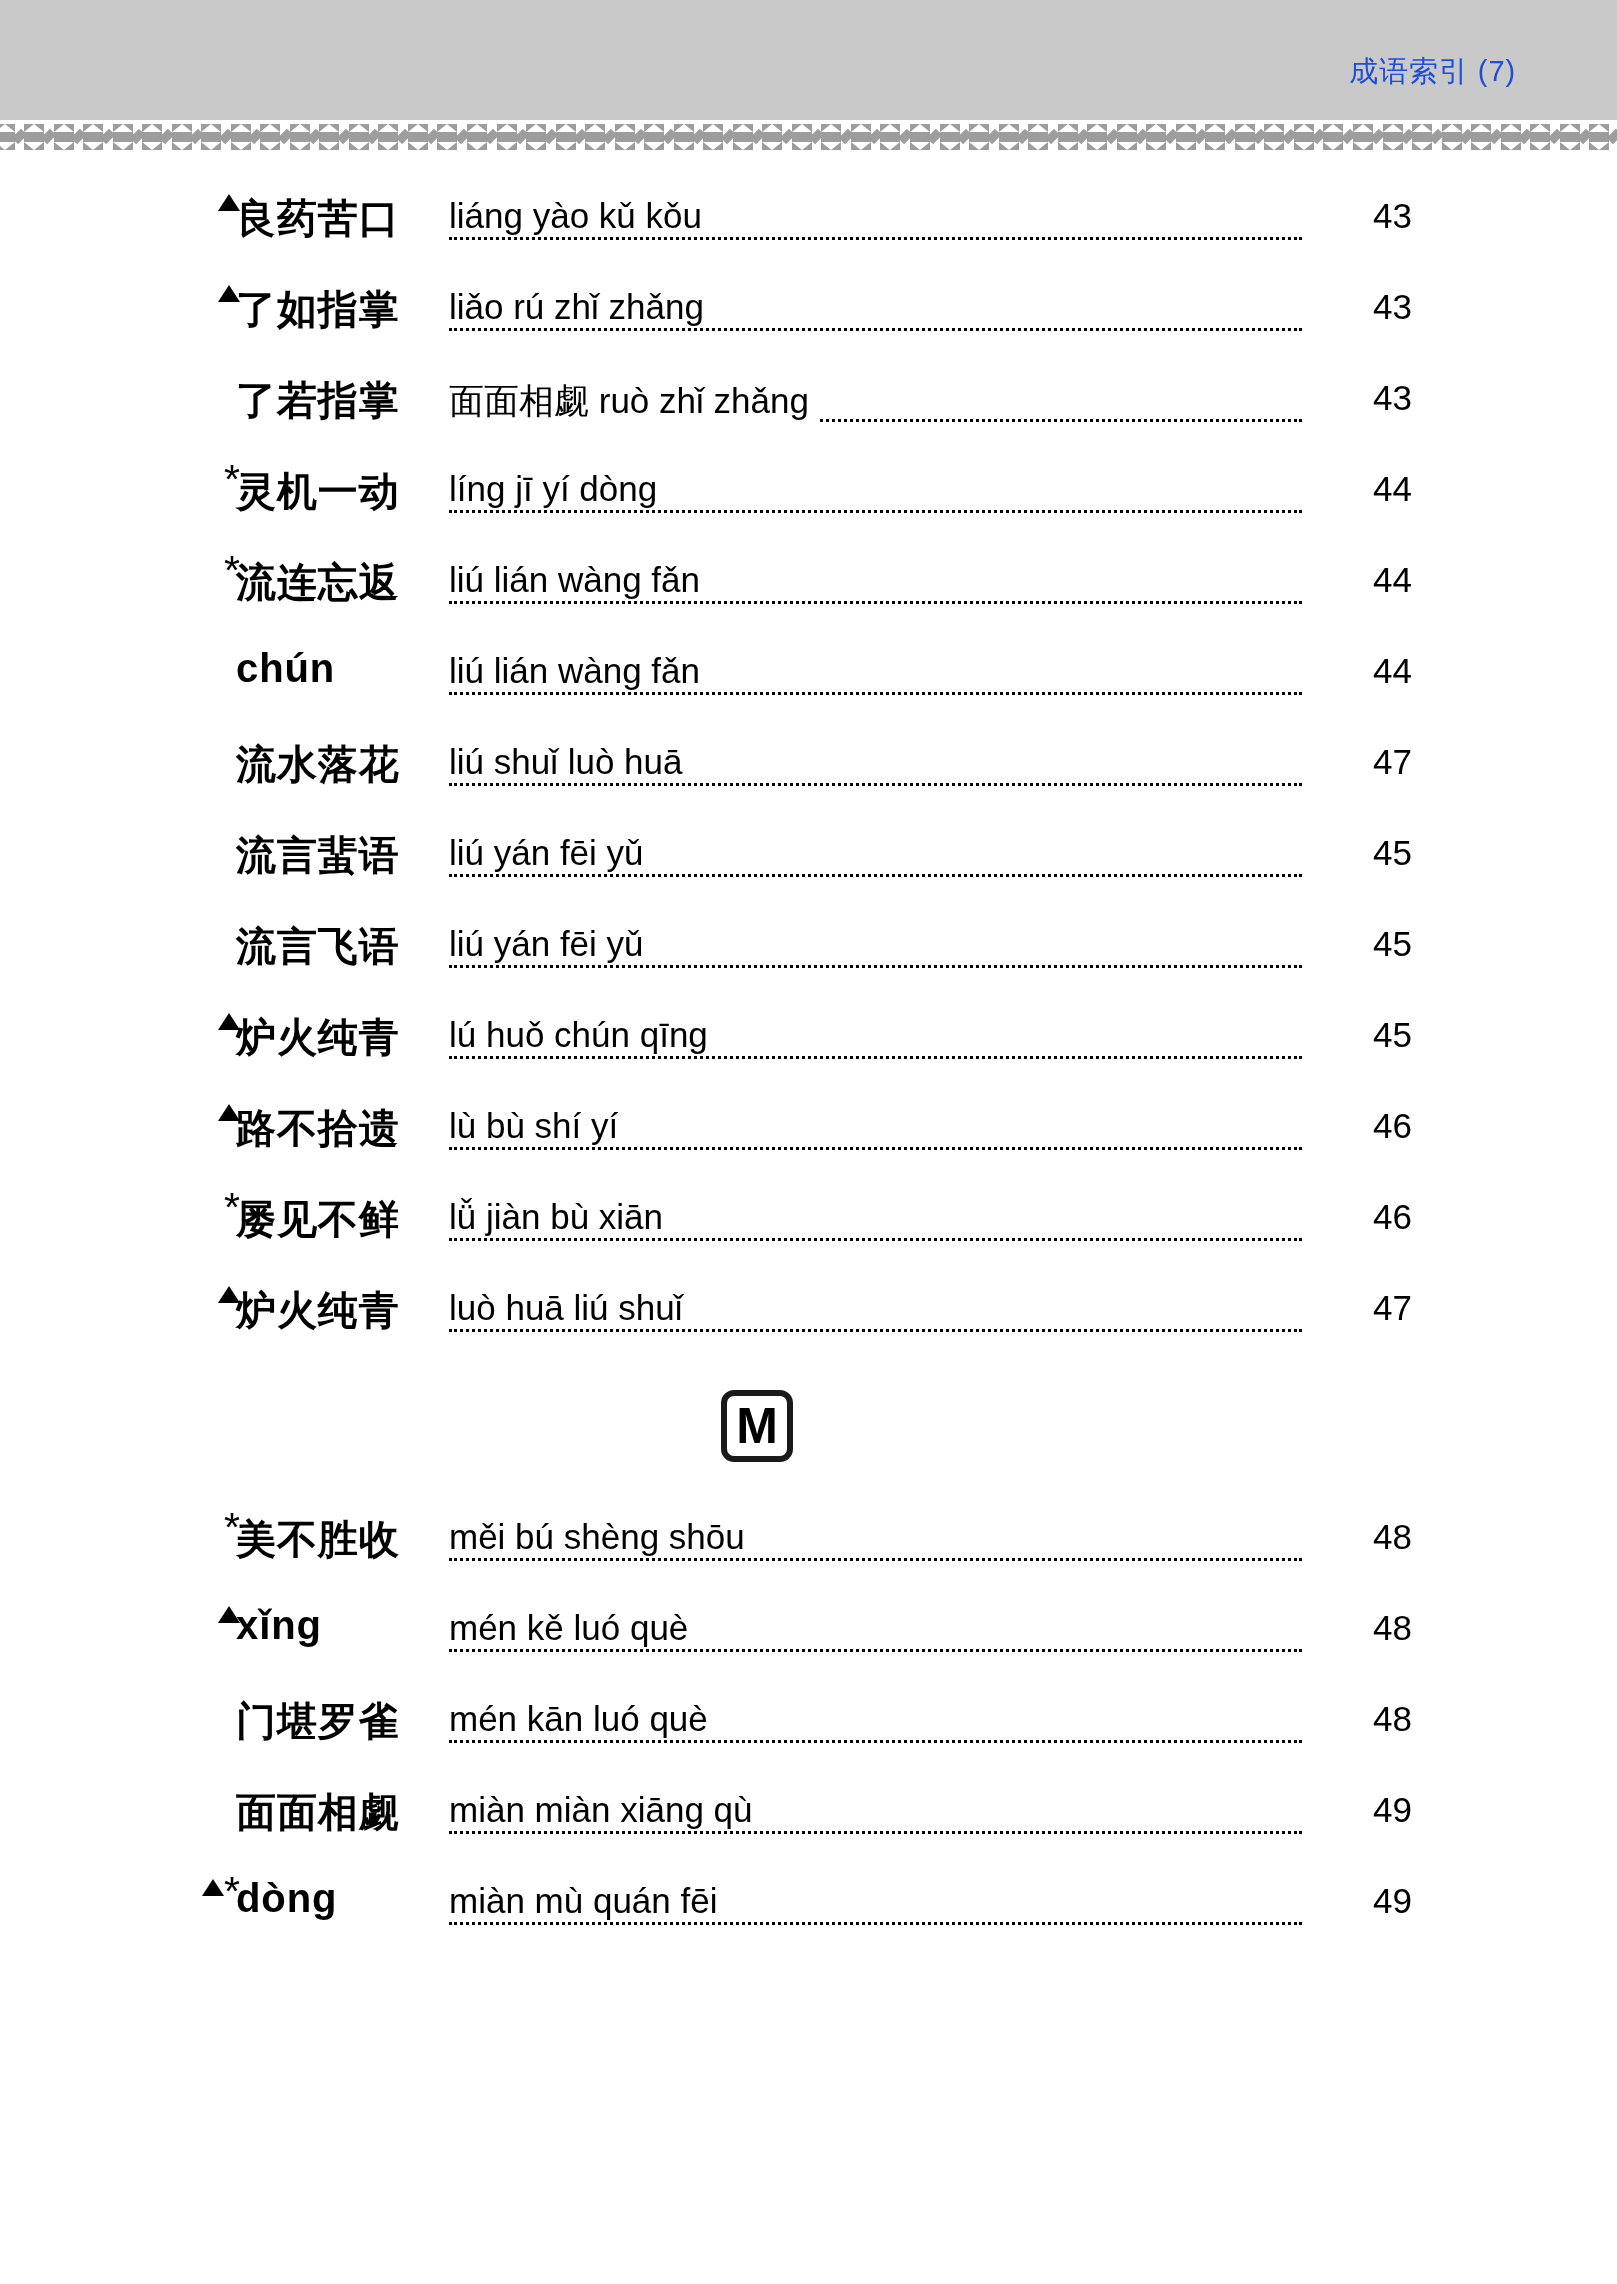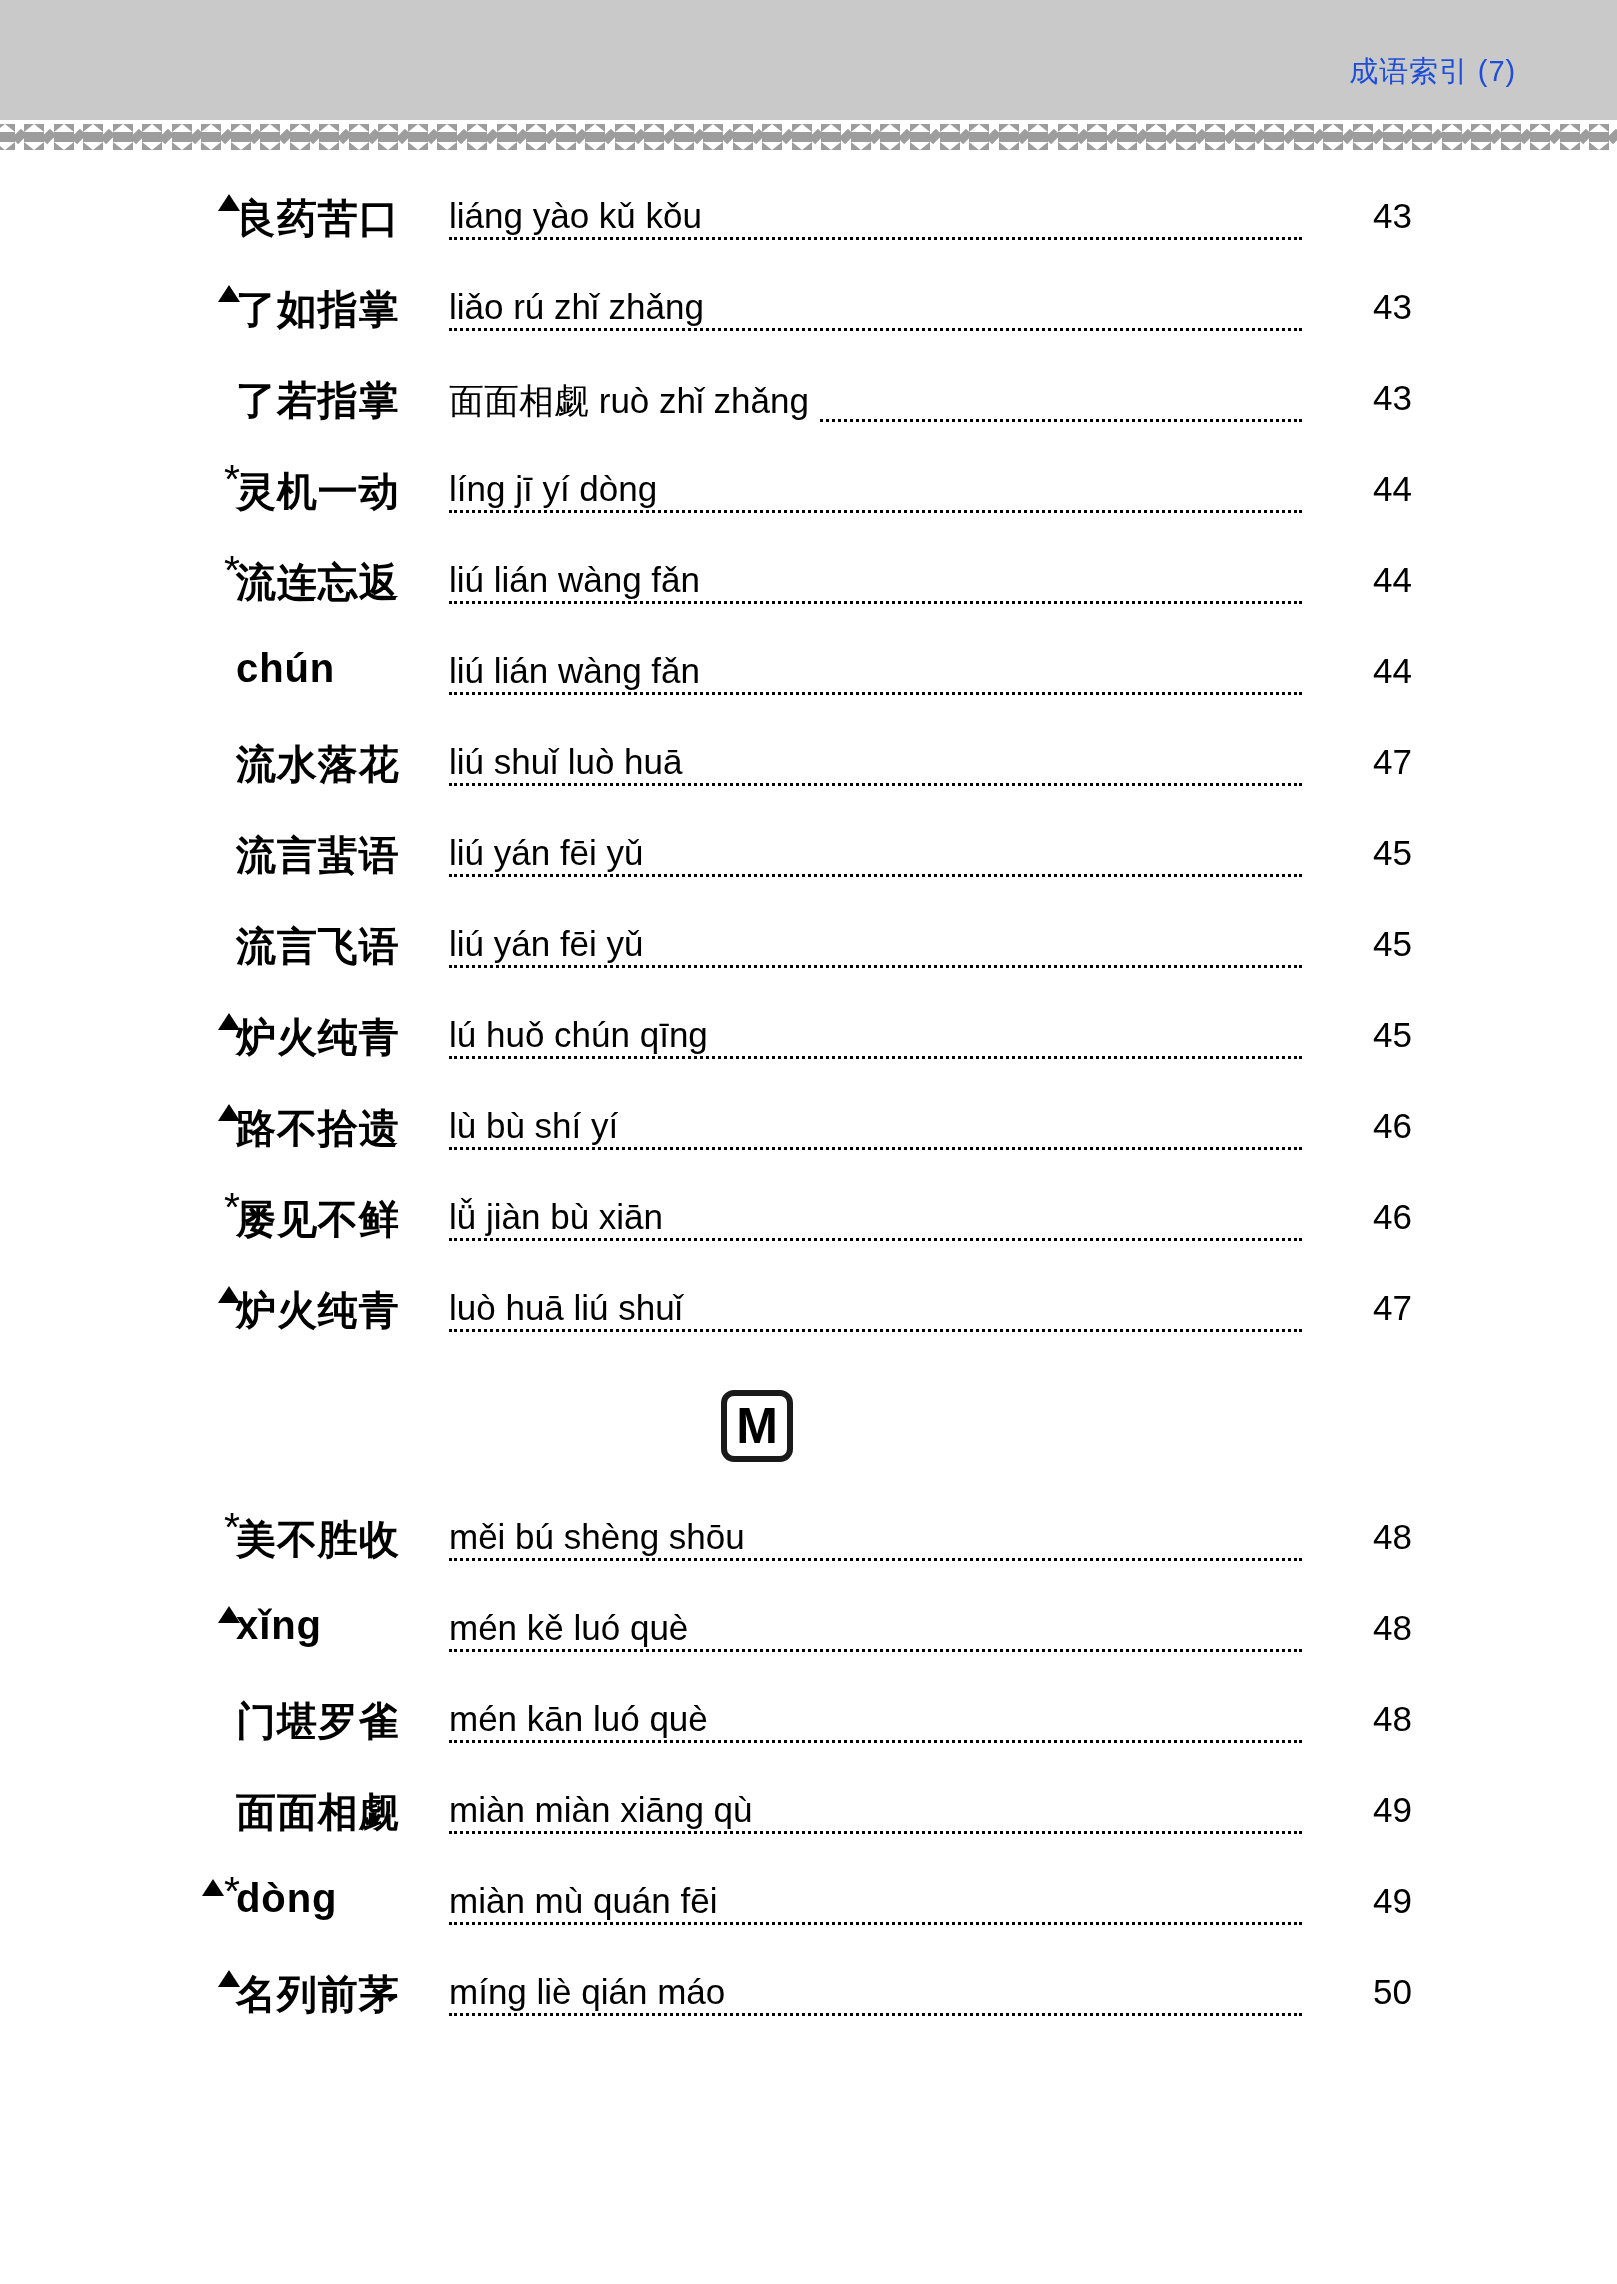--- a/index.html
+++ b/index.html
@@ -432,22 +432,15 @@
         <div class="pinyin-wrap">miàn miàn xiāng qù</div>
         <div class="page-num">49</div>
       </div>
       <div class="entry">
         <div class="marks"><span class="tri"></span><span class="star">*</span></div>
         <div class="hanzi">dòng</div>
         <div class="leader"></div>
         <div class="pinyin-wrap">miàn mù quán fēi</div>
         <div class="page-num">49</div>
       </div>
-      <div class="entry">
-        <div class="marks"><span class="tri"></span></div>
-        <div class="hanzi">名列前茅</div>
-        <div class="leader"></div>
-        <div class="pinyin-wrap">míng liè qián máo</div>
-        <div class="page-num">50</div>
-      </div>
     </div>
 </div>
 
 
 </body></html>

